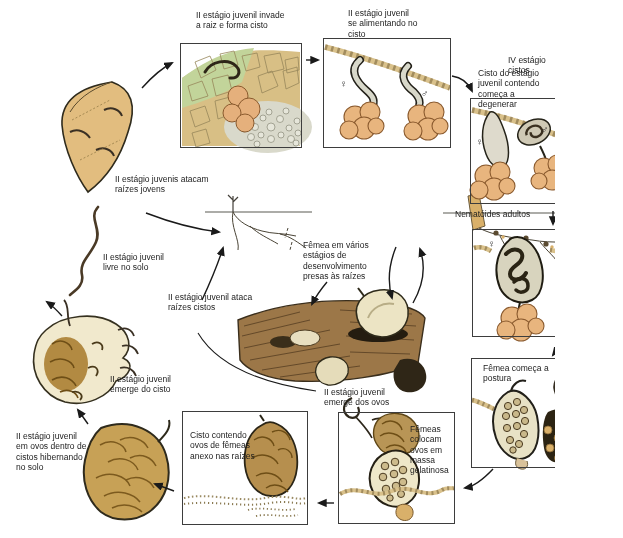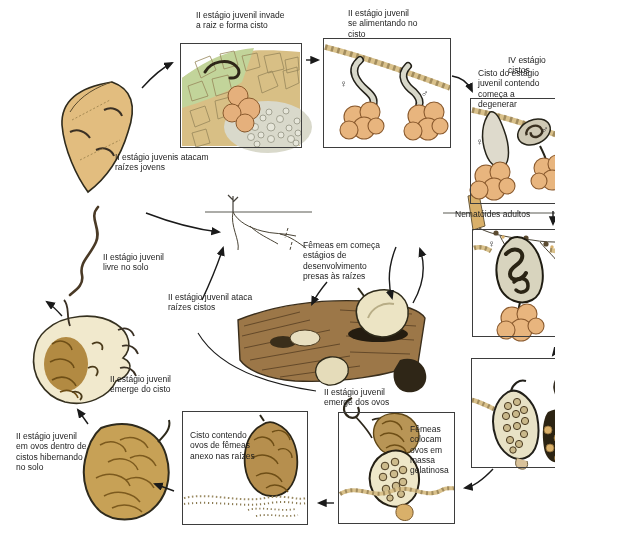--- a/index.html
+++ b/index.html
@@ -297,31 +297,33 @@
   <div class="frame" style="left:182px;top:411px;width:126px;height:114px"></div>
 
   <div class="label" style="left:196px;top:10px">II estágio juvenil invade
 a raiz e forma cisto</div>
   <div class="label" style="left:348px;top:8px">II estágio juvenil
 se alimentando no
 cisto</div>
   <div class="label" style="left:508px;top:55px">IV estágio cistos</div>
   <div class="label" style="left:478px;top:68px">Cisto do estágio juvenil contendo
 começa a degenerar</div>
-  <div class="label" style="left:115px;top:152px">II estágio juvenis atacam
+  <div class="label" style="left:115px;top:174px">II estágio juvenis atacam
 raízes jovens</div>
   <div class="label" style="left:103px;top:252px">II estágio juvenil
 livre no solo</div>
   <div class="label" style="left:168px;top:292px">II estágio juvenil ataca
 raízes cistos</div>
-  <div class="label" style="left:303px;top:240px">Fêmeas em começa
+  <div class="label" style="left:303px;top:240px">Fêmea em vários
 estágios de
 desenvolvimento
 presas às raízes</div>
   <div class="label" style="left:455px;top:209px">Nematóides adultos</div>
+  <div class="label" style="left:483px;top:363px">Fêmea começa a
+postura</div>
   <div class="label" style="left:556px;top:361px">Macho
 deixa a raiz</div>
   <div class="label" style="left:324px;top:387px">II estágio juvenil
 emerge dos ovos</div>
   <div class="label" style="left:190px;top:430px">Cisto contendo
 ovos de fêmeas
 anexo nas raízes</div>
   <div class="label" style="left:410px;top:424px">Fêmeas
 colocam
 ovos em

